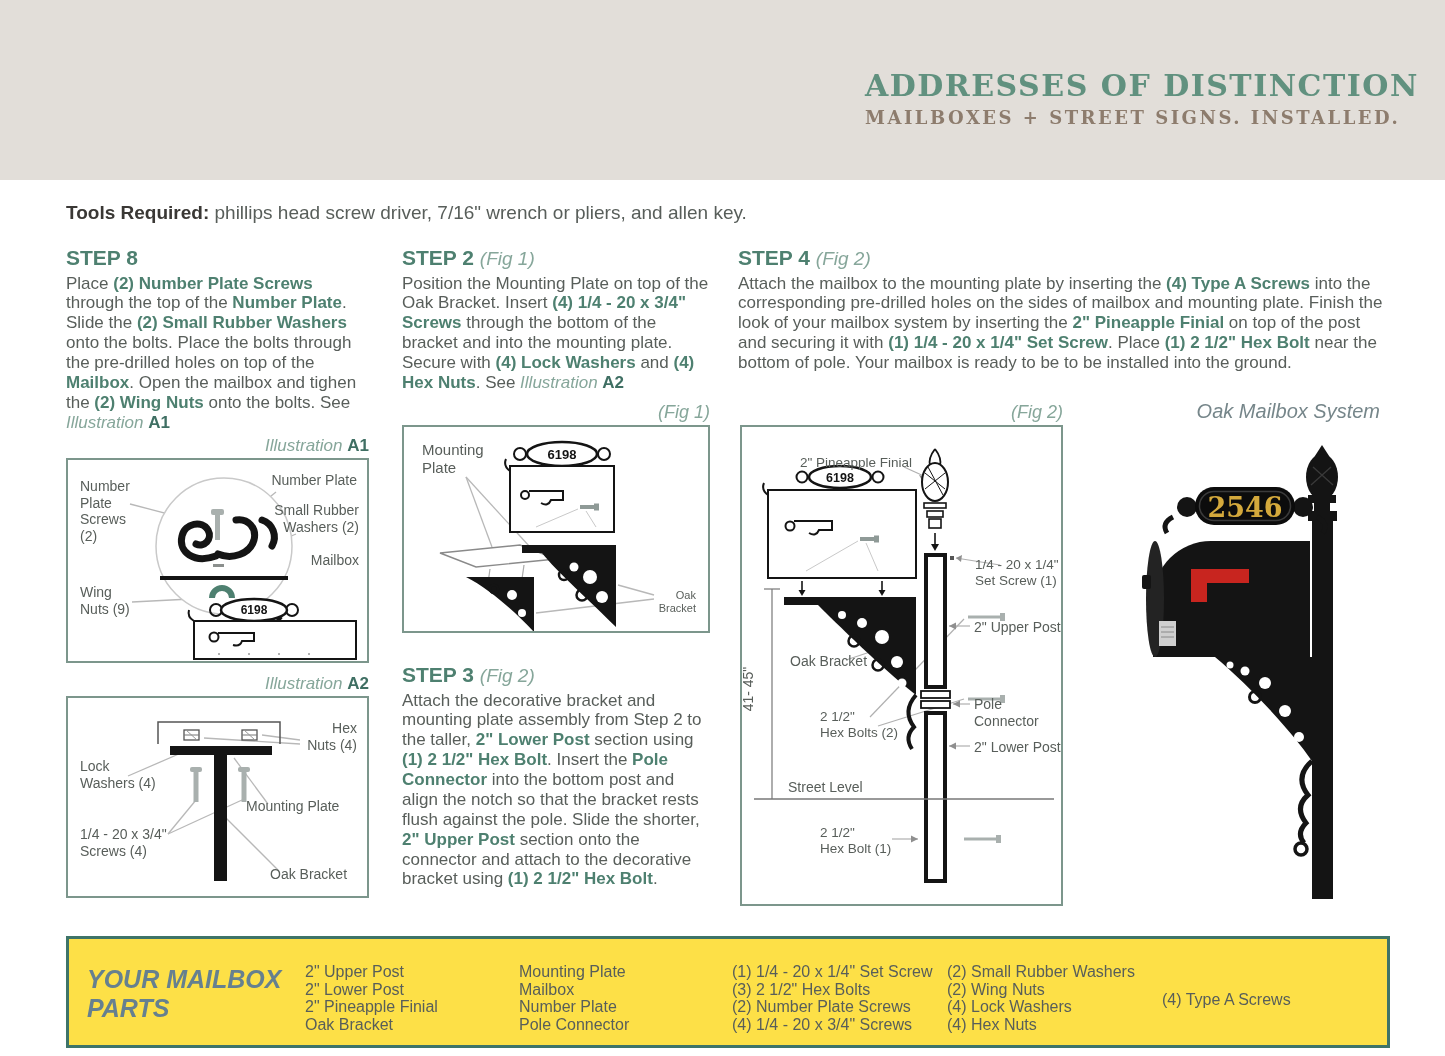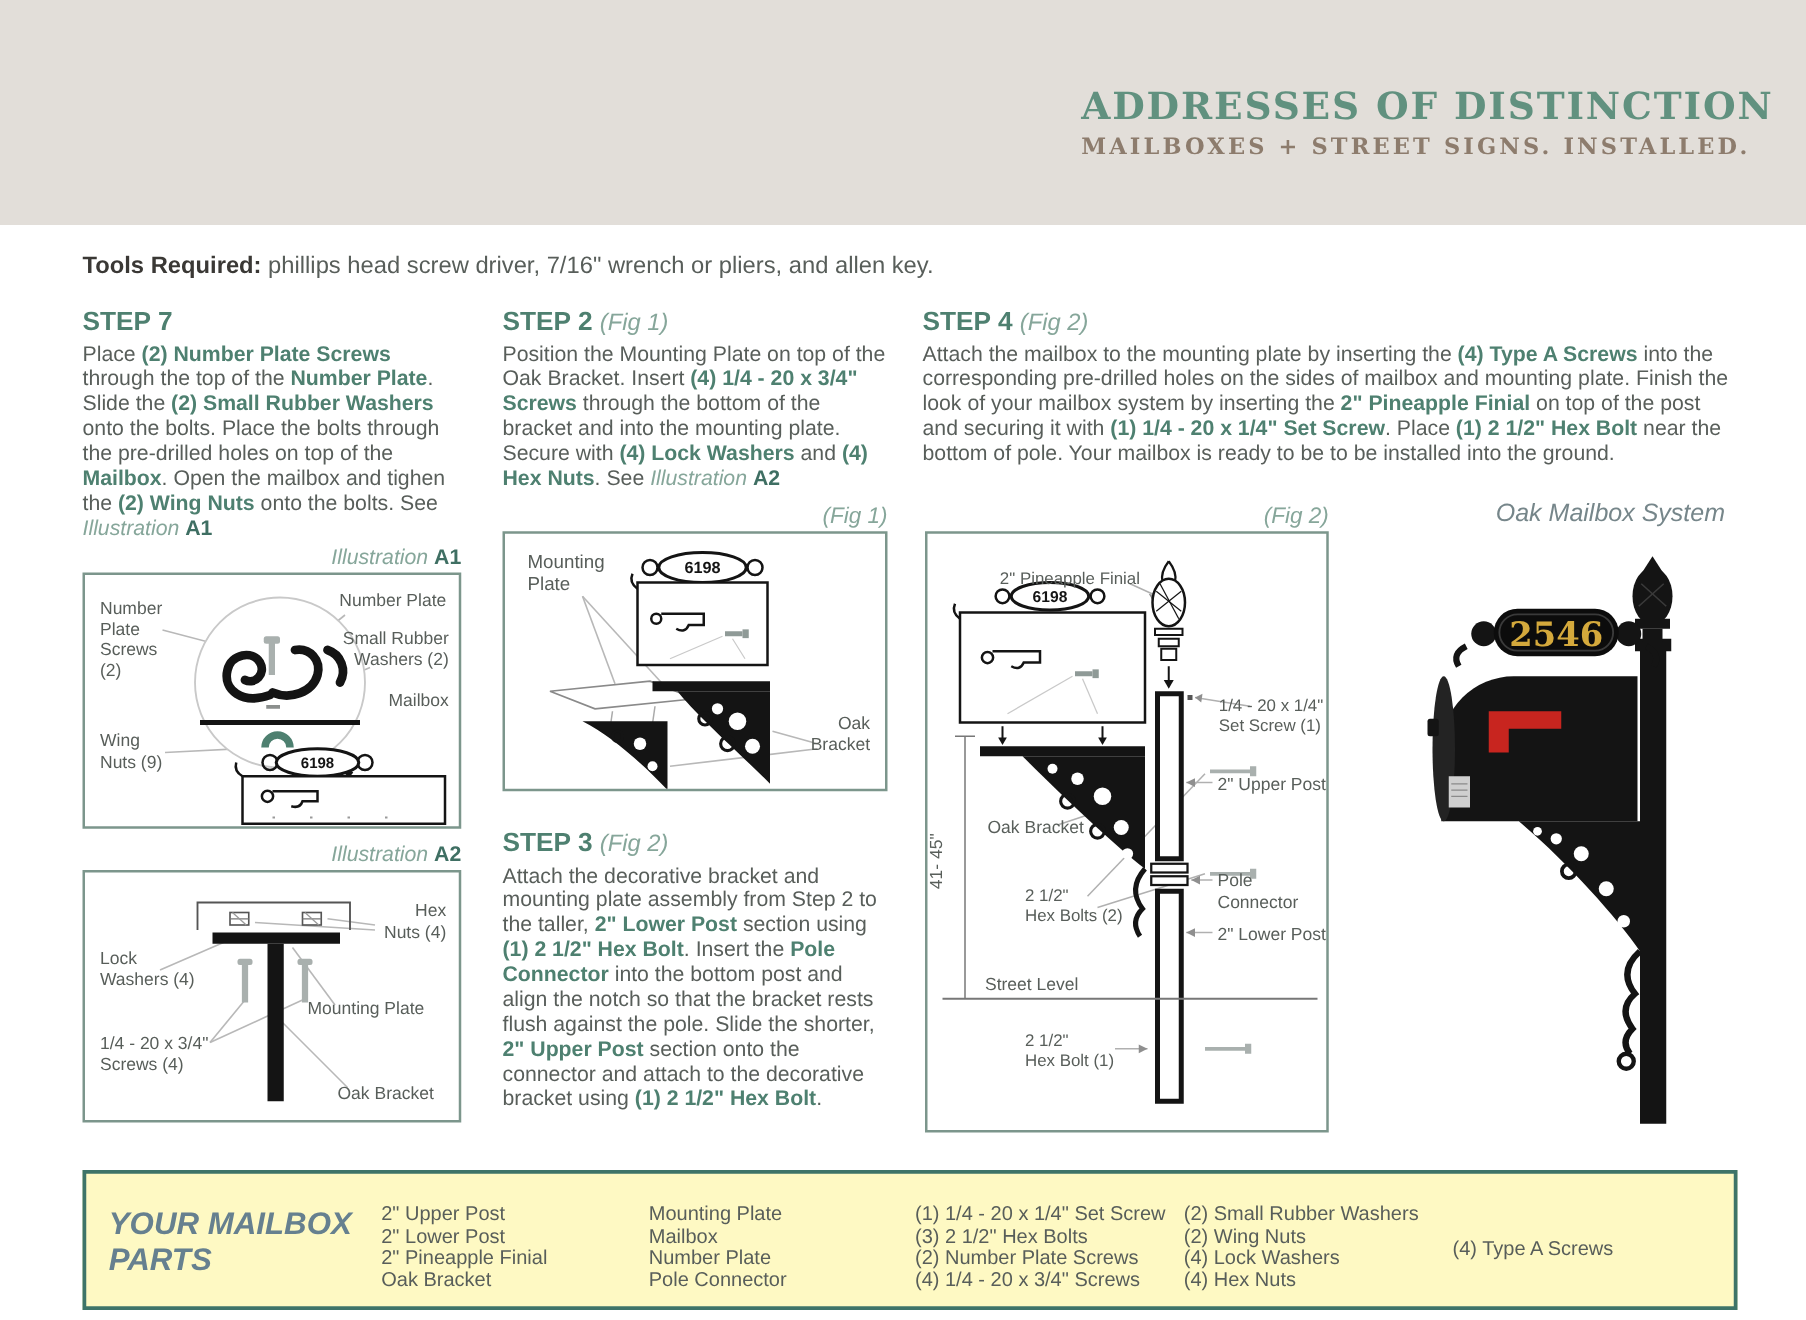--- a/index.html
+++ b/index.html
@@ -40,55 +40,55 @@
 
   
   .a1-l-screws{left:12px;top:18px;} .a1-l-plate{right:10px;top:12px;}
   .a1-l-washers{right:8px;top:42px;} .a1-l-mailbox{right:8px;top:92px;}
   .a1-l-wing{left:12px;top:124px;}
   
   .a2-l-hex{right:10px;top:22px;} .a2-l-lock{left:12px;top:60px;}
   .a2-l-mount{left:178px;top:100px;} .a2-l-screws{left:12px;top:128px;}
   .a2-l-oak{left:202px;top:168px;}
   
-  .f1-l-mount{left:18px;top:14px;font-size:15px;} .f1-l-oak{right:12px;top:143px;font-size:14px;}
+  .f1-l-mount{left:18px;top:14px;font-size:15px;} .f1-l-oak{right:12px;top:162px;font-size:11px;}
   
   .f2-l-finial{left:40px;top:28px;width:130px;font-size:13.5px;}
   .f2-l-set{left:233px;top:130px;font-size:13.5px;} .f2-l-upper{left:232px;top:192px;}
   .f2-l-conn{left:232px;top:269px;} .f2-l-oak{left:48px;top:226px;}
   .f2-l-bolts{left:78px;top:282px;font-size:13.5px;} .f2-l-lower{left:232px;top:312px;}
   .f2-l-street{left:46px;top:352px;} .f2-l-bolt1{left:78px;top:398px;font-size:13.5px;}
   .f2-l-height{left:-16px;top:254px;}
 
   .photo-caption{position:absolute;left:1095px;top:400px;width:285px;text-align:right;
     font-size:20px;font-style:italic;color:#76868a;}
   .photo{position:absolute;left:1095px;top:425px;width:330px;height:480px;background:#fff;}
 
-  .parts-box{position:absolute;left:66px;top:936px;width:1324px;height:112px;border:3px solid var(--parts-border);background:#fef9c3;}
+  .parts-box{position:absolute;left:66px;top:936px;width:1324px;height:112px;border:3px solid var(--parts-border);background:#fde047;}
   .parts-label{position:absolute;left:18px;top:26px;width:215px;font-size:25px;font-weight:bold;font-style:italic;color:var(--slate);line-height:1.15;}
   .parts-col{position:absolute;top:24px;font-size:16px;color:var(--body-text);line-height:17.5px;white-space:nowrap;}
   .pc1{left:236px;} .pc2{left:450px;} .pc3{left:663px;} .pc4{left:878px;} .pc5{left:1093px;top:52px;}
 </style>
 </head>
 <body>
 
 <div class="page">
 
   <div class="band"></div>
   <div class="brand">
     <div class="brand-name">ADDRESSES OF DISTINCTION</div>
     <div class="brand-tag">MAILBOXES + STREET SIGNS. INSTALLED.</div>
   </div>
 
   <div class="tools">
     <b>Tools Required:</b><span> phillips head screw driver, 7/16" wrench or pliers, and allen key.</span>
   </div>
 
   <div class="step" style="left:66px;top:246px;width:306px;">
-    <div class="step-head"><span>STEP 7</span></div>
+    <div class="step-head"><span>STEP 8</span></div>
     <div><span class="seg-n">Place </span><span class="seg-g">(2) Number Plate Screws</span><span class="seg-n"> through the top of the </span><span class="seg-g">Number Plate</span><span class="seg-n">. Slide the </span><span class="seg-g">(2) Small Rubber Washers</span><span class="seg-n"> onto the bolts. Place the bolts through the pre-drilled holes on top of the </span><span class="seg-g">Mailbox</span><span class="seg-n">. Open the mailbox and tighen the </span><span class="seg-g">(2) Wing Nuts</span><span class="seg-n"> onto the bolts. See </span><span class="seg-i">Illustration</span><span class="seg-n"> </span><span class="seg-d">A1</span></div>
   </div>
   <div class="step" style="left:402px;top:246px;width:312px;">
     <div class="step-head"><span>STEP 2</span> <span class="figref">(Fig 1)</span></div>
     <div><span class="seg-n">Position the Mounting Plate on top of the Oak Bracket. Insert </span><span class="seg-g">(4) 1/4 - 20 x 3/4" Screws</span><span class="seg-n"> through the bottom of the bracket and into the mounting plate. Secure with </span><span class="seg-g">(4) Lock Washers</span><span class="seg-n"> and </span><span class="seg-g">(4) Hex Nuts</span><span class="seg-n">. See </span><span class="seg-i">Illustration</span><span class="seg-n"> </span><span class="seg-d">A2</span></div>
   </div>
   <div class="step" style="left:402px;top:663px;width:312px;">
     <div class="step-head"><span>STEP 3</span> <span class="figref">(Fig 2)</span></div>
     <div><span class="seg-n">Attach the decorative bracket and mounting plate assembly from Step 2 to the taller, </span><span class="seg-g">2" Lower Post</span><span class="seg-n"> section using </span><span class="seg-g">(1) 2 1/2" Hex Bolt</span><span class="seg-n">. Insert the </span><span class="seg-g">Pole Connector</span><span class="seg-n"> into the bottom post and align the notch so that the bracket rests flush against the pole. Slide the shorter, </span><span class="seg-g">2" Upper Post</span><span class="seg-n"> section onto the connector and attach to the decorative bracket using </span><span class="seg-g">(1) 2 1/2" Hex Bolt</span><span class="seg-n">.</span></div>
   </div>

